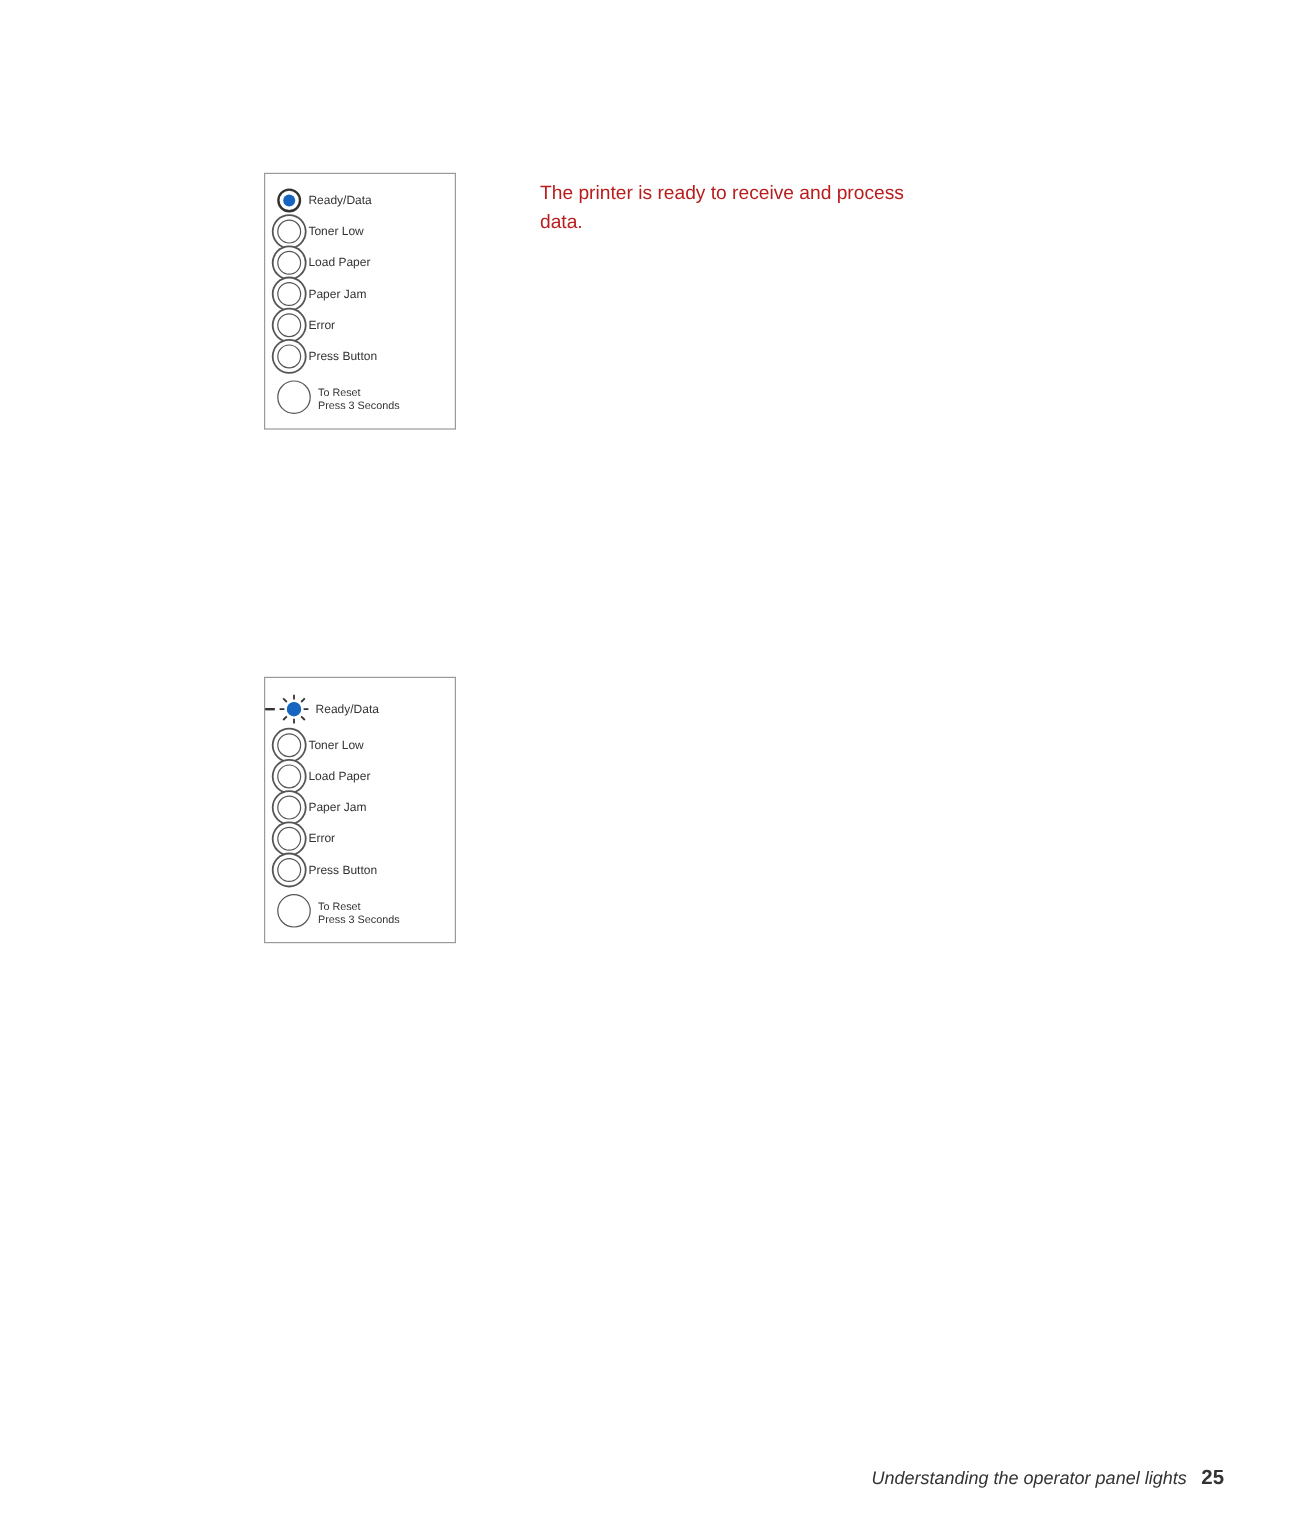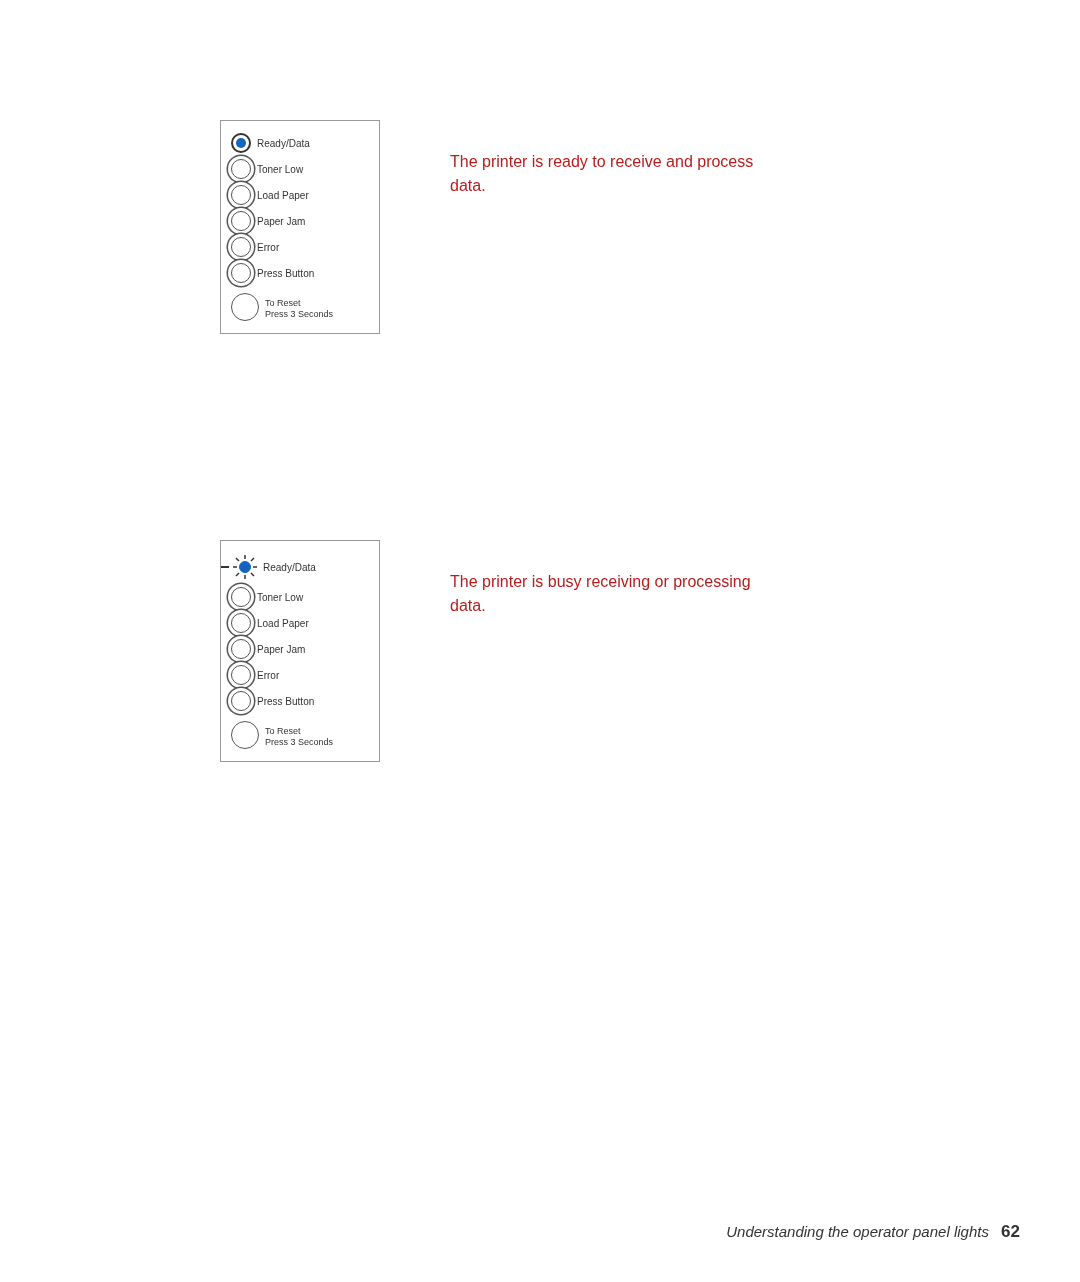--- a/index.html
+++ b/index.html
@@ -16,20 +16,21 @@
       width: 100%;
       height: 100%;
       position: relative;
     }
 
     .panel-box {
       border: 1px solid #999;
       width: 160px;
       padding: 12px 10px 12px 10px;
       background: #fff;
+      margin-top: 24px;
     }
 
     .panel-row {
       display: flex;
       align-items: center;
       margin-bottom: 6px;
     }
 
     .panel-row-reset {
       display: flex;
@@ -224,23 +225,19 @@
       <div class="light-indicator double-ring"></div>
       <span class="label-text">Press Button</span>
     </div>
 
     <div class="panel-row-reset">
       <div class="reset-button"></div>
       <span class="reset-label-text">To Reset<br>Press 3 Seconds</span>
     </div>
   </div>
 
-  <div class="description-text" style="top:570px; left:450px;">
-    <span>The printer is busy receiving or
-processing data.</span>
-  </div>
 
   <div class="footer">
     <span style="">Understanding the operator panel lights</span>
-    <span class="footer-page">62</span>
+    <span class="footer-page">25</span>
   </div>
 
 </div>
 
 </body></html>

